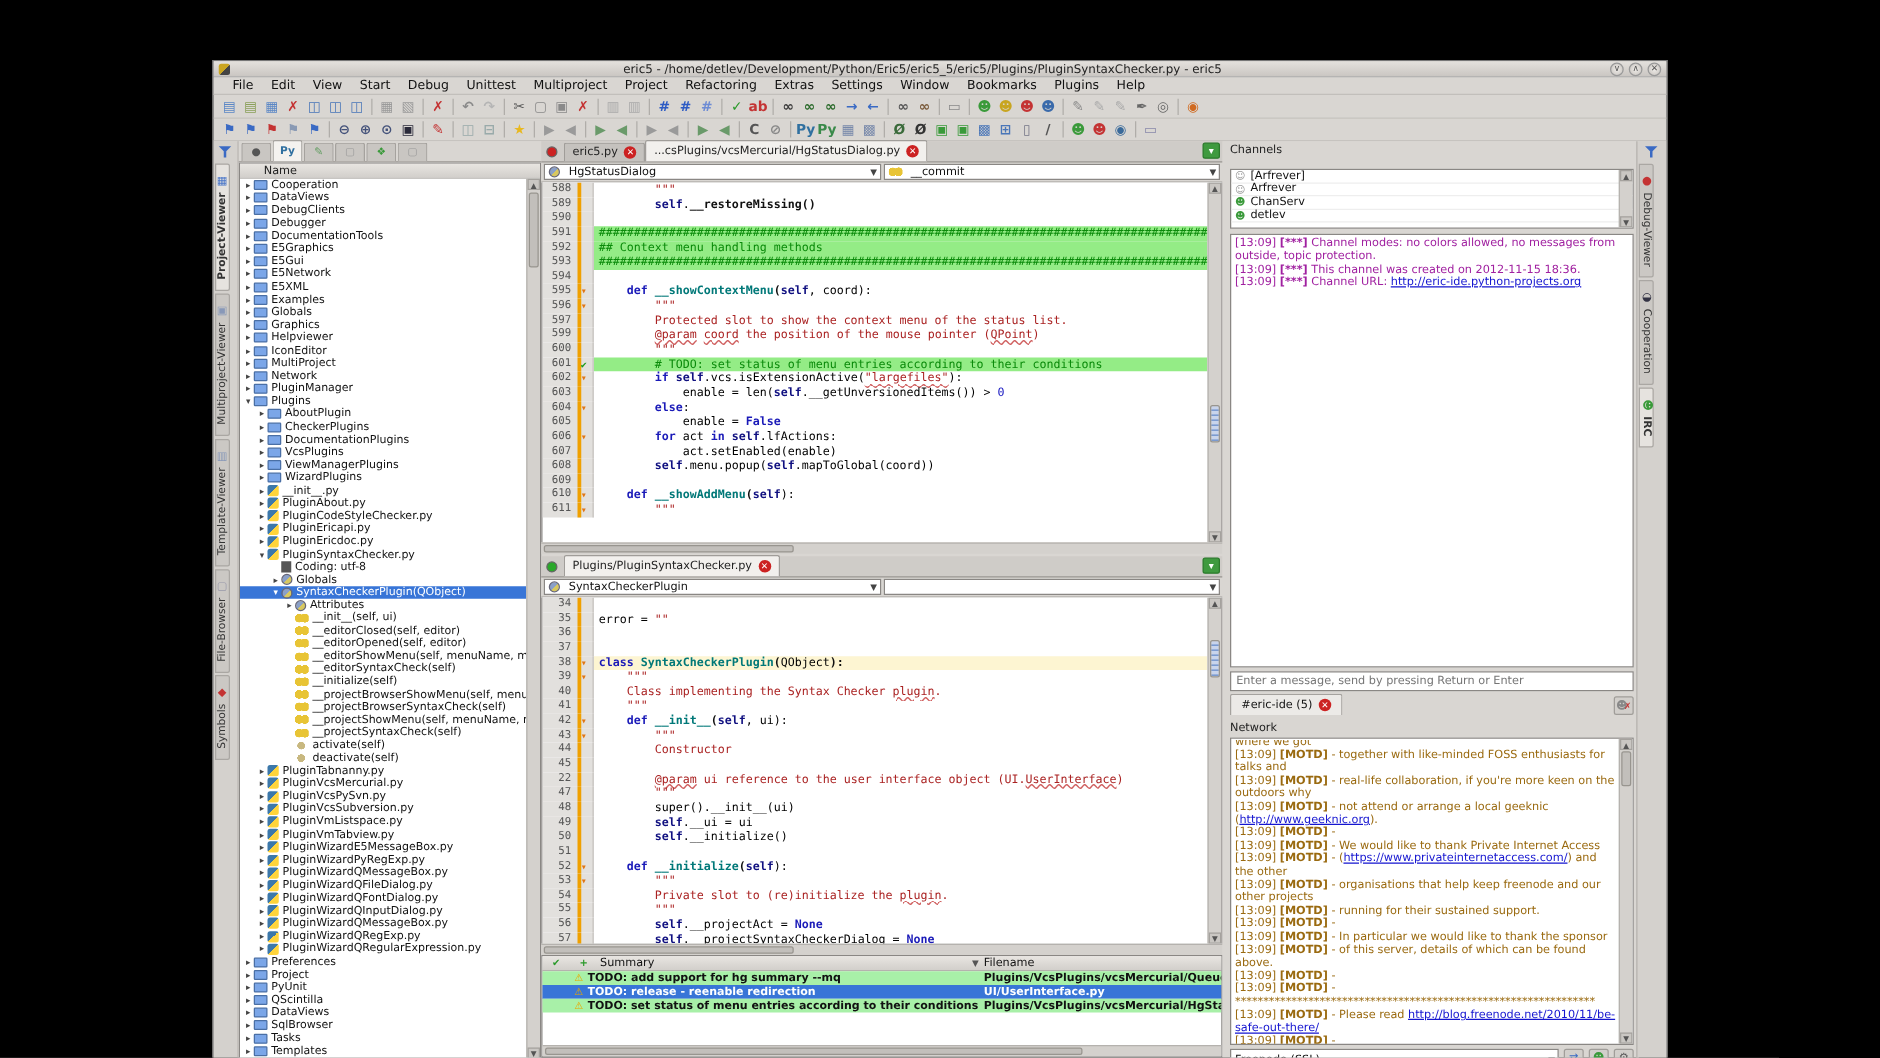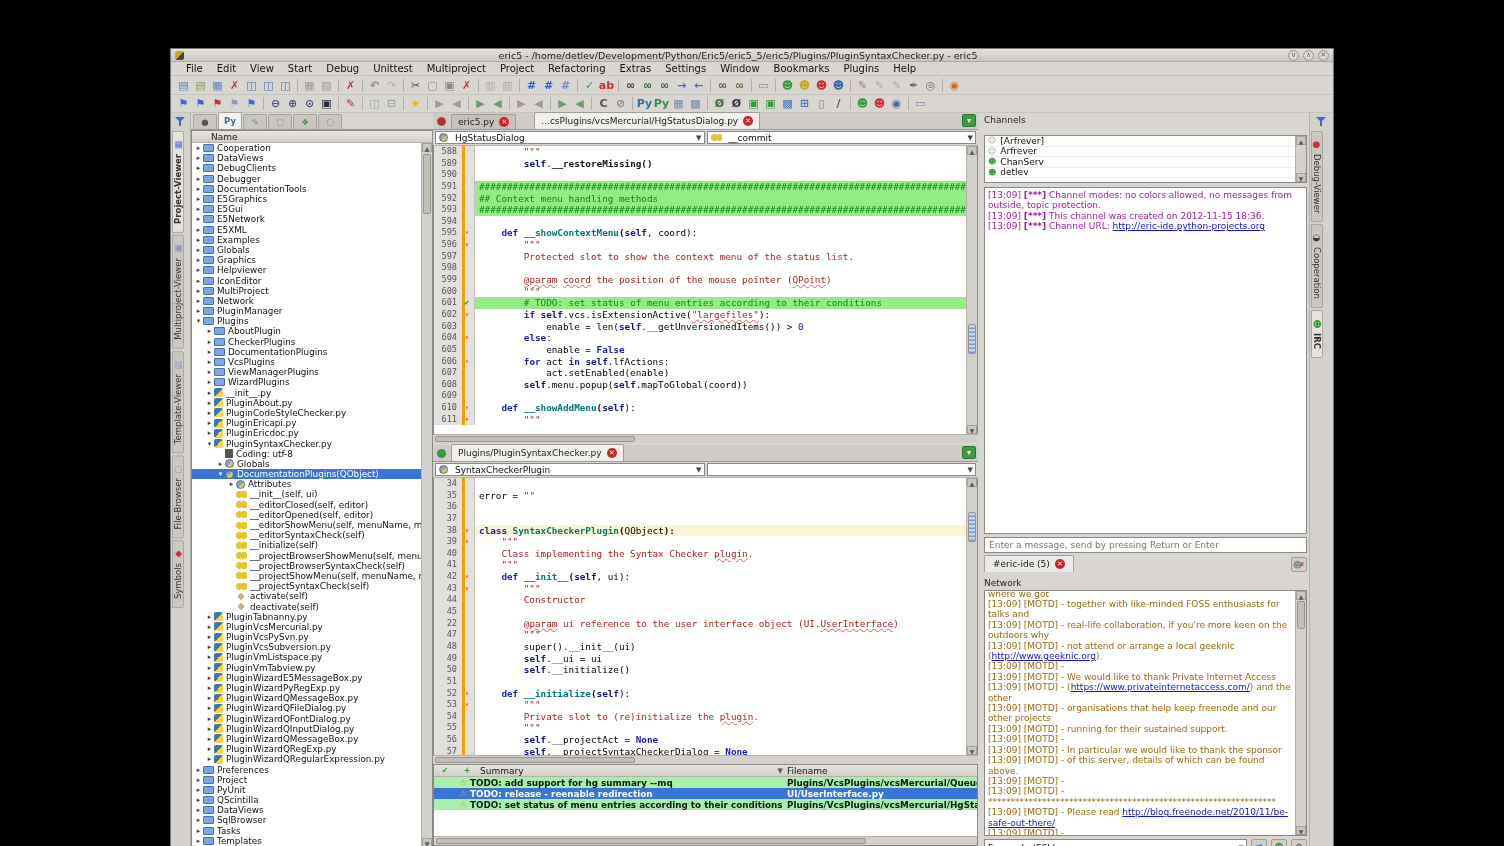--- a/index.html
+++ b/index.html
@@ -120,21 +120,21 @@
   .rightpanel { position:absolute; left:807px; width:333px; top:64px; bottom:18px; background:#d9d6d2; padding:2px 4px 0 6px; display:flex; flex-direction:column; }
   .caption { font-size:9px; color:#222; height:12px; flex:none; }
   .whitebox { background:#fff; border:1px solid #8a8784; position:relative; overflow:hidden; }
   .users { height:48px; flex:none; margin-bottom:4px; }
   .userrow { height:10.5px; display:flex; align-items:center; gap:4px; font-size:9px; padding-left:3px; border-bottom:1px solid #eee; }
   .uic { font-size:8px; }
   .chat { flex:1; margin-bottom:3px; padding:2px 3px; }
   .msg { font-size:9px; line-height:10.4px; word-wrap:break-word; }
   .sg-g { color:#18a018; } .sg-gb { color:#18a018; font-weight:bold; }
   .sg-v { color:#a020a0; } .sg-vb { color:#a020a0; font-weight:bold; }
-  .sg-w { color:#9a6a10; } .sg-wb { color:#9a6a10; font-weight:normal;text-align:right; }
+  .sg-w { color:#9a6a10; } .sg-wb { color:#9a6a10; font-weight:bold;text-align:right; }
   .sg-link { color:#1515d0; text-decoration:underline; }
   .msg.partial { height:7px; overflow:hidden; display:flex; align-items:flex-end; }
   .msginput { height:16px; flex:none; border:1px solid #8a8784; font-size:9px; padding:0 4px; font-family:"DejaVu Sans",sans-serif; color:#333; width:100%; background:#fff; }
   .chanrow { height:19px; flex:none; display:flex; align-items:flex-end; }
   .chantab { height:17px; background:#eceae7; border:1px solid #a5a29e; border-bottom:none; border-radius:2px 2px 0 0; display:flex; align-items:center; gap:5px; padding:0 8px; font-size:9px; }
   .chanrow .spacer { flex:1; }
   .sqbtn { width:16px; height:15px; background:#d2cfcb; border:1px solid #a09d99; border-radius:2px; display:flex; align-items:center; justify-content:center; font-size:9px; margin-left:2px; }
   .network { flex:none; margin-bottom:3px; padding:2px 3px; }
   .srvrow { height:17px; flex:none; display:flex; gap:2px; margin-bottom:2px; }
   .nickrow { height:17px; flex:none; display:flex; gap:2px; }
@@ -575,21 +575,21 @@
             <span style="padding-left: 24px;"></span>
             <span class="tarrow">▸</span>
             <span class="tico tico-class"></span>
             <span>Globals</span>
           </div>
 
           <div class="trow sel">
             <span style="padding-left: 24px;"></span>
             <span class="tarrow">▾</span>
             <span class="tico tico-class"></span>
-            <span>DocumentationPlugins(QObject)</span>
+            <span>SyntaxCheckerPlugin(QObject)</span>
           </div>
 
           <div class="trow">
             <span style="padding-left: 35px;"></span>
             <span class="tarrow">▸</span>
             <span class="tico tico-class"></span>
             <span>Attributes</span>
           </div>
 
           <div class="trow">
@@ -851,21 +851,21 @@
       <div class="hsb">
             <div class="hsb-thumb" style="left:2px;width:120px;"></div>
           </div>
     </div>
   </div>
 
   <div class="center">
 
     <div class="edtabs">
       <span class="led" style="background:#cc2222;"></span>
-      <span style="display:flex;align-items:flex-end;gap:18px;">
+      <span style="display:flex;align-items:flex-end;gap:0;">
 
           <span class="edtab">
             <span>eric5.py</span>
             <span class="closebtn">✕</span>
           </span>
 
           <span class="edtab active">
             <span>...csPlugins/vcsMercurial/HgStatusDialog.py</span>
             <span class="closebtn">✕</span>
           </span>
@@ -940,25 +940,20 @@
             <span class="mark fold"><span>▾</span></span>
             <span class="ctext"><span class="sg-d">        """</span></span>
           </div>
 
           <div class="cl">
             <span class="num">597</span>
             <span class="mark"><span></span></span>
             <span class="ctext"><span class="sg-d">        Protected slot to show the context menu of the status list.</span></span>
           </div>
 
-          <div class="cl">
-            <span class="num">598</span>
-            <span class="mark"><span></span></span>
-            <span class="ctext"></span>
-          </div>
 
           <div class="cl">
             <span class="num">599</span>
             <span class="mark"><span></span></span>
             <span class="ctext"><span class="sg-p">        </span><span class="sg-d2">@param</span><span class="sg-d"> </span><span class="sg-d2">coord</span><span class="sg-d"> the position of the mouse pointer (</span><span class="sg-d2">QPoint</span><span class="sg-d">)</span></span>
           </div>
 
           <div class="cl">
             <span class="num">600</span>
             <span class="mark"><span></span></span>

